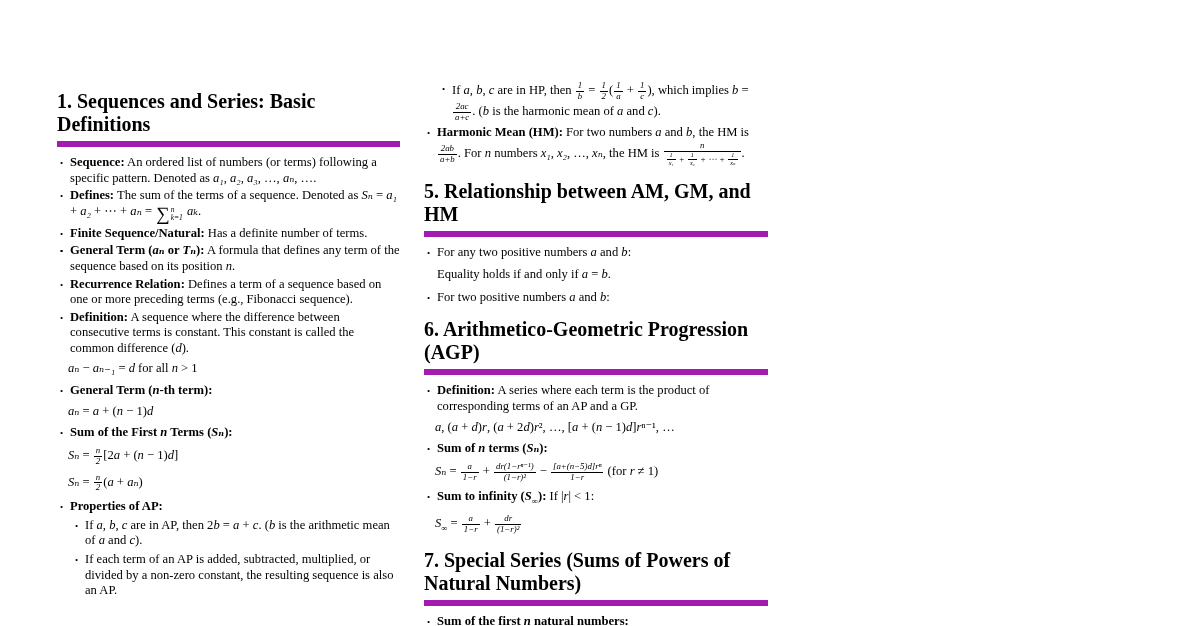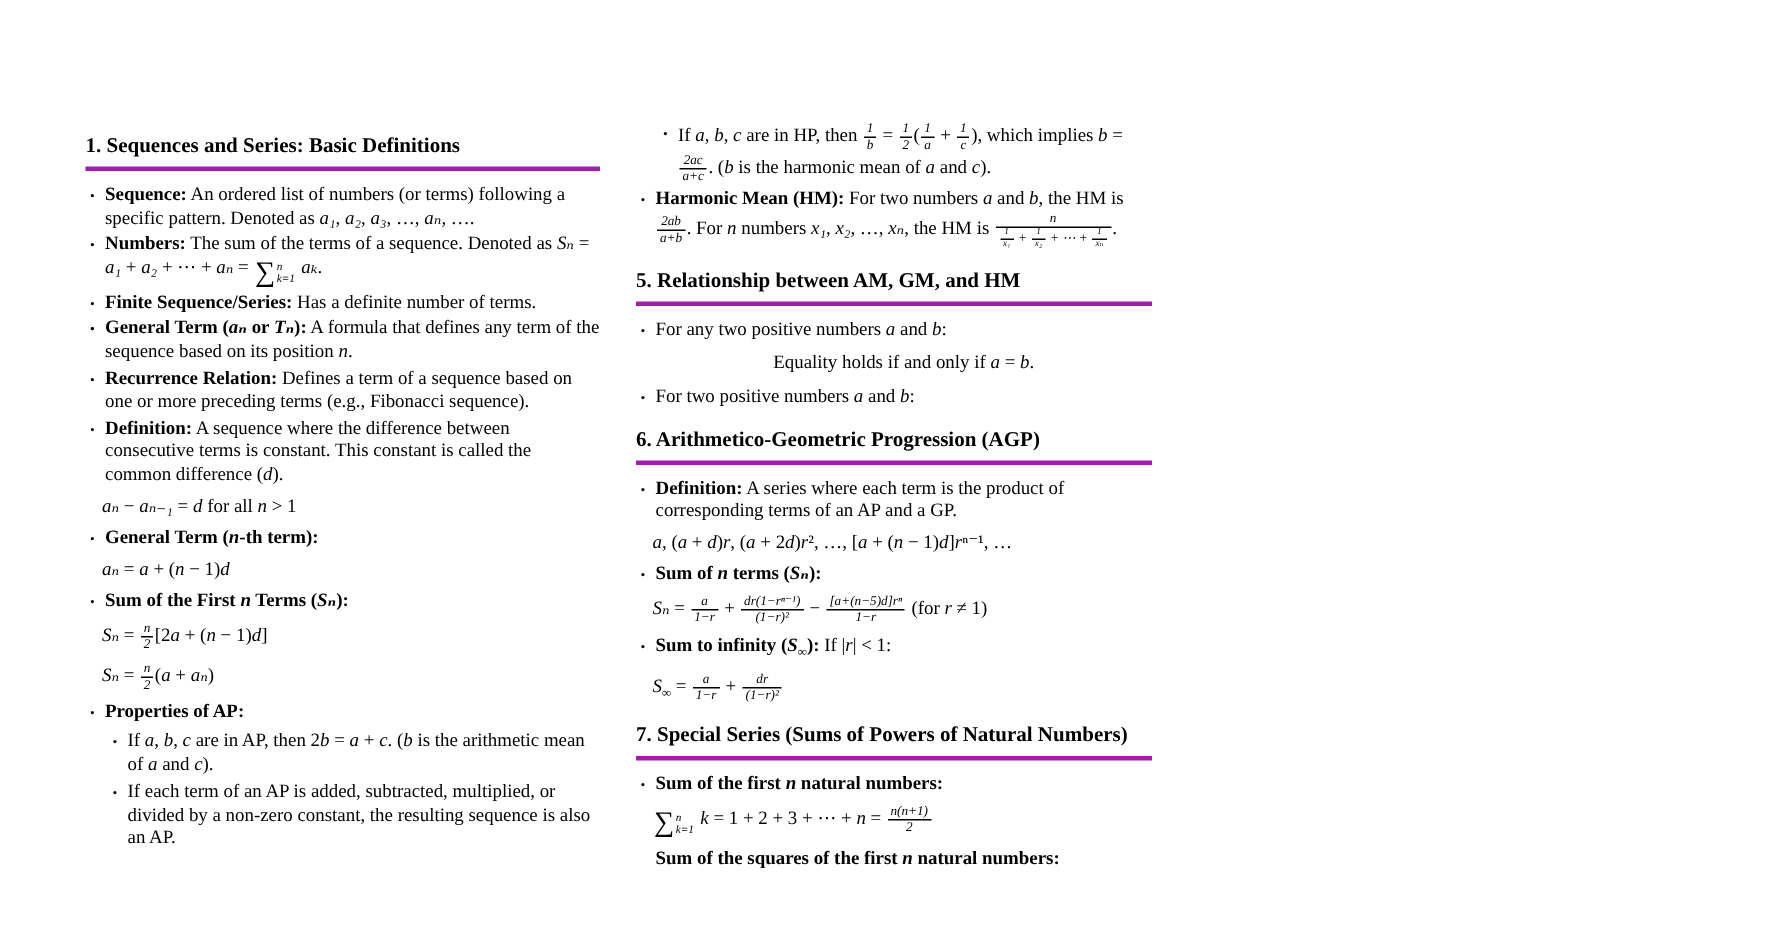--- a/index.html
+++ b/index.html
@@ -7,33 +7,33 @@
     position:relative; width:1191px; height:626px; overflow:hidden;
     background:#ffffff; color:#000;
     font-family:"Liberation Serif","DejaVu Serif",serif;
     font-size:12.6px; line-height:15.6px;
   }
   .col { position:absolute; }
   .col-left  { left:57px;  top:90px; width:343px; }
   .col-right { left:424px; top:78px; width:344px; }
 
   .heading {
-    font-size:14px; font-weight:bold; line-height:1.15;
-    border-bottom:3px solid #a21caf; padding-bottom:5px; margin:13px 0 8px;
+    font-size:20px; font-weight:bold; line-height:1.15;
+    border-bottom:6px solid #a21caf; padding-bottom:5px; margin:13px 0 8px;
   }
   .heading:first-child { margin-top:0; }
 
   .line { position:relative; }
   .b1 { padding-left:13px; margin:2px 0; }
   .b2 { padding-left:28px; margin:3px 0; }
   .b1 .marker, .b2 .marker { position:absolute; top:1px; font-size:9px; }
   .b1 .marker { left:3px; }
   .b2 .marker { left:18px; }
   .formula { padding-left:11px; margin:5px 0 6px; }
-  .note    { padding-left:13px; margin:7px 0;text-align:center; }
+  .note    { padding-left:13px; margin:7px 0; }
 
   b { font-weight:bold;text-align:right; }
   i { font-style:italic; }
   sub, sup { font-size:0.68em; }
 
   .frac {
     display:inline-block; vertical-align:-0.55em; text-align:center;
     font-size:0.7em; font-style:italic; line-height:1.12; margin:0 1px;
   }
   .frac .num { display:block; border-bottom:1px solid #000; padding:0 2px; }
@@ -47,28 +47,28 @@
     font-size:0.6em; font-style:italic; line-height:1.15; margin-left:1px;
   }
 </style>
 </head>
 <body>
 
 <div class="page">
   <div class="col col-left">
       <div class="heading">1. Sequences and Series: Basic Definitions</div>
       <div class="line b1"><span class="marker">•</span><span><b>Sequence:</b> An ordered list of numbers (or terms) following a specific pattern. Denoted as <i>a₁</i>, <i>a₂</i>, <i>a₃</i>, …, <i>aₙ</i>, ….</span></div>
-      <div class="line b1"><span class="marker">•</span><span><b>Numbers:</b> The sum of the terms of a sequence. Denoted as <i>Sₙ</i> = <i>a₁</i> + <i>a₂</i> + ⋯ + <i>aₙ</i> = <span class="sum">
+      <div class="line b1"><span class="marker">•</span><span><b>Defines:</b> The sum of the terms of a sequence. Denoted as <i>Sₙ</i> = <i>a₁</i> + <i>a₂</i> + ⋯ + <i>aₙ</i> = <span class="sum">
             <span class="sigma">∑</span>
             <span class="lims">
               <span>n</span>
               <span>k=1</span>
             </span>
           </span> <i>aₖ</i>.</span></div>
-      <div class="line b1"><span class="marker">•</span><span><b>Finite Sequence/Series:</b> Has a definite number of terms.</span></div>
+      <div class="line b1"><span class="marker">•</span><span><b>Finite Sequence/Natural:</b> Has a definite number of terms.</span></div>
       <div class="line b1"><span class="marker">•</span></div>
       <div class="line b1"><span class="marker">•</span><span><b>General Term (<i>aₙ</i> or <i>Tₙ</i>):</b> A formula that defines any term of the sequence based on its position <i>n</i>.</span></div>
       <div class="line b1"><span class="marker">•</span><span><b>Recurrence Relation:</b> Defines a term of a sequence based on one or more preceding terms (e.g., Fibonacci sequence).</span></div>
       <div class="line b1"><span class="marker">•</span><span><b>Definition:</b> A sequence where the difference between consecutive terms is constant. This constant is called the common difference (<i>d</i>).</span></div>
       <div class="line formula"><span><i>aₙ</i> − <i>aₙ₋₁</i> = <i>d</i> for all <i>n</i> &gt; 1</span></div>
       <div class="line b1"><span class="marker">•</span><span><b>General Term (<i>n</i>-th term):</b></span></div>
       <div class="line formula"><span><i>aₙ</i> = <i>a</i> + (<i>n</i> − 1)<i>d</i></span></div>
       <div class="line b1"><span class="marker">•</span><span><b>Sum of the First <i>n</i> Terms (<i>Sₙ</i>):</b></span></div>
       <div class="line formula"><span><i>Sₙ</i> = <span class="frac"><span class="num">n</span><span class="den">2</span></span>[2<i>a</i> + (<i>n</i> − 1)<i>d</i>]</span></div>
       <div class="line formula"><span><i>Sₙ</i> = <span class="frac"><span class="num">n</span><span class="den">2</span></span>(<i>a</i> + <i>aₙ</i>)</span></div>

